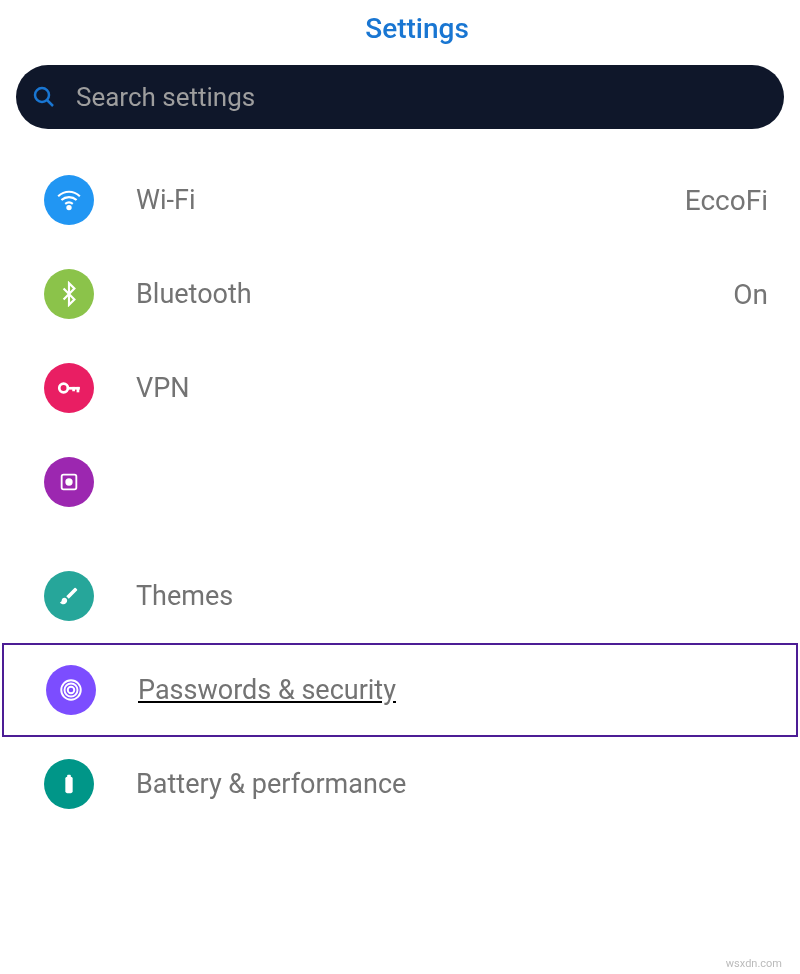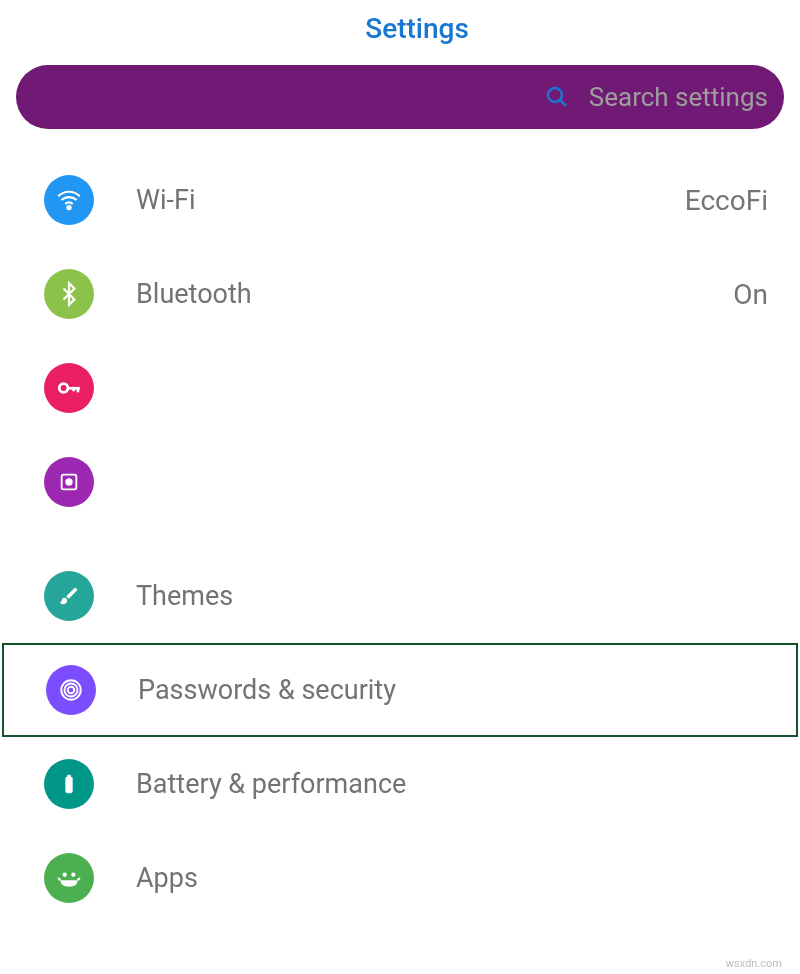--- a/index.html
+++ b/index.html
@@ -19,27 +19,26 @@
       padding: 12px 0 20px;
       margin-left: 34px;
     }
     .page-title {
       color: #1976d2;
       font-size: 28px;
       font-weight: 500;
     }
     .search-bar {
       margin: 0 16px 24px;
-      background: #701a75;
+      background: #0f172a;
       border-radius: 32px;
       height: 64px;
       display: flex;
       align-items: center;
       padding: 0 16px;
-      justify-content: flex-end;
     }
     .search-icon {
       width: 24px;
       height: 24px;
       margin-right: 20px;
       color: #1976d2;
     }
     .search-placeholder {
       color: #9e9e9e;
       font-size: 26px;
@@ -47,23 +46,24 @@
     .settings-list {
       padding: 0;
     }
     .settings-item {
       display: flex;
       align-items: center;
       padding: 22px 32px 22px 44px;
       position: relative;
     }
     .settings-item.highlighted {
-      border: 2px solid #14532d;
+      border: 2px solid #4c1d95;
       margin: 0 2px;
       padding: 20px 30px 20px 42px;
+      text-decoration: underline;
     }
     .item-icon {
       width: 50px;
       height: 50px;
       border-radius: 50%;
       display: flex;
       align-items: center;
       justify-content: center;
       flex-shrink: 0;
       margin-right: 42px;
@@ -144,20 +144,21 @@
 
   <div class="settings-item">
     <span class="item-icon bg-vpn">
       <svg class="glyph" viewBox="0 0 24 24" fill="white">
         <circle cx="7" cy="12" r="4" fill="none" stroke="white" stroke-width="2.5"></circle>
         <rect x="10" y="11" width="12" height="2.5"></rect>
         <rect x="19" y="11" width="2.5" height="5"></rect>
         <rect x="15" y="11" width="2.5" height="4"></rect>
       </svg>
     </span>
+    <span class="item-label">VPN</span>
   </div>
 
   <div class="settings-item">
     <span class="item-icon bg-connection">
       <svg class="glyph-sm" viewBox="0 0 24 24" fill="none" stroke="white" stroke-width="2">
         <rect x="4" y="4" width="16" height="16" rx="2"></rect>
         <circle cx="12" cy="12" r="3" fill="white"></circle>
       </svg>
     </span>
   </div>
@@ -187,27 +188,16 @@
   <div class="settings-item">
     <span class="item-icon bg-battery">
       <svg class="glyph-sm" viewBox="0 0 24 24" fill="white">
         <rect x="8" y="4" width="8" height="18" rx="2"></rect>
         <rect x="10" y="2" width="4" height="3" rx="1"></rect>
       </svg>
     </span>
     <span class="item-label">Battery &amp; performance</span>
   </div>
 
-  <div class="settings-item">
-    <span class="item-icon bg-apps">
-      <svg class="glyph" viewBox="0 0 24 24" fill="white">
-        <circle cx="8" cy="9" r="2"></circle>
-        <circle cx="16" cy="9" r="2"></circle>
-        <path d="M4 14 Q4 20 12 20 Q20 20 20 14 Z" fill="white"></path>
-        <path d="M4 14 L2 12 M20 14 L22 12" stroke="white" stroke-width="2"></path>
-      </svg>
-    </span>
-    <span class="item-label">Apps</span>
-  </div>
 
 </div>
 
 <div class="watermark">wsxdn.com</div>
 
 </body></html>

